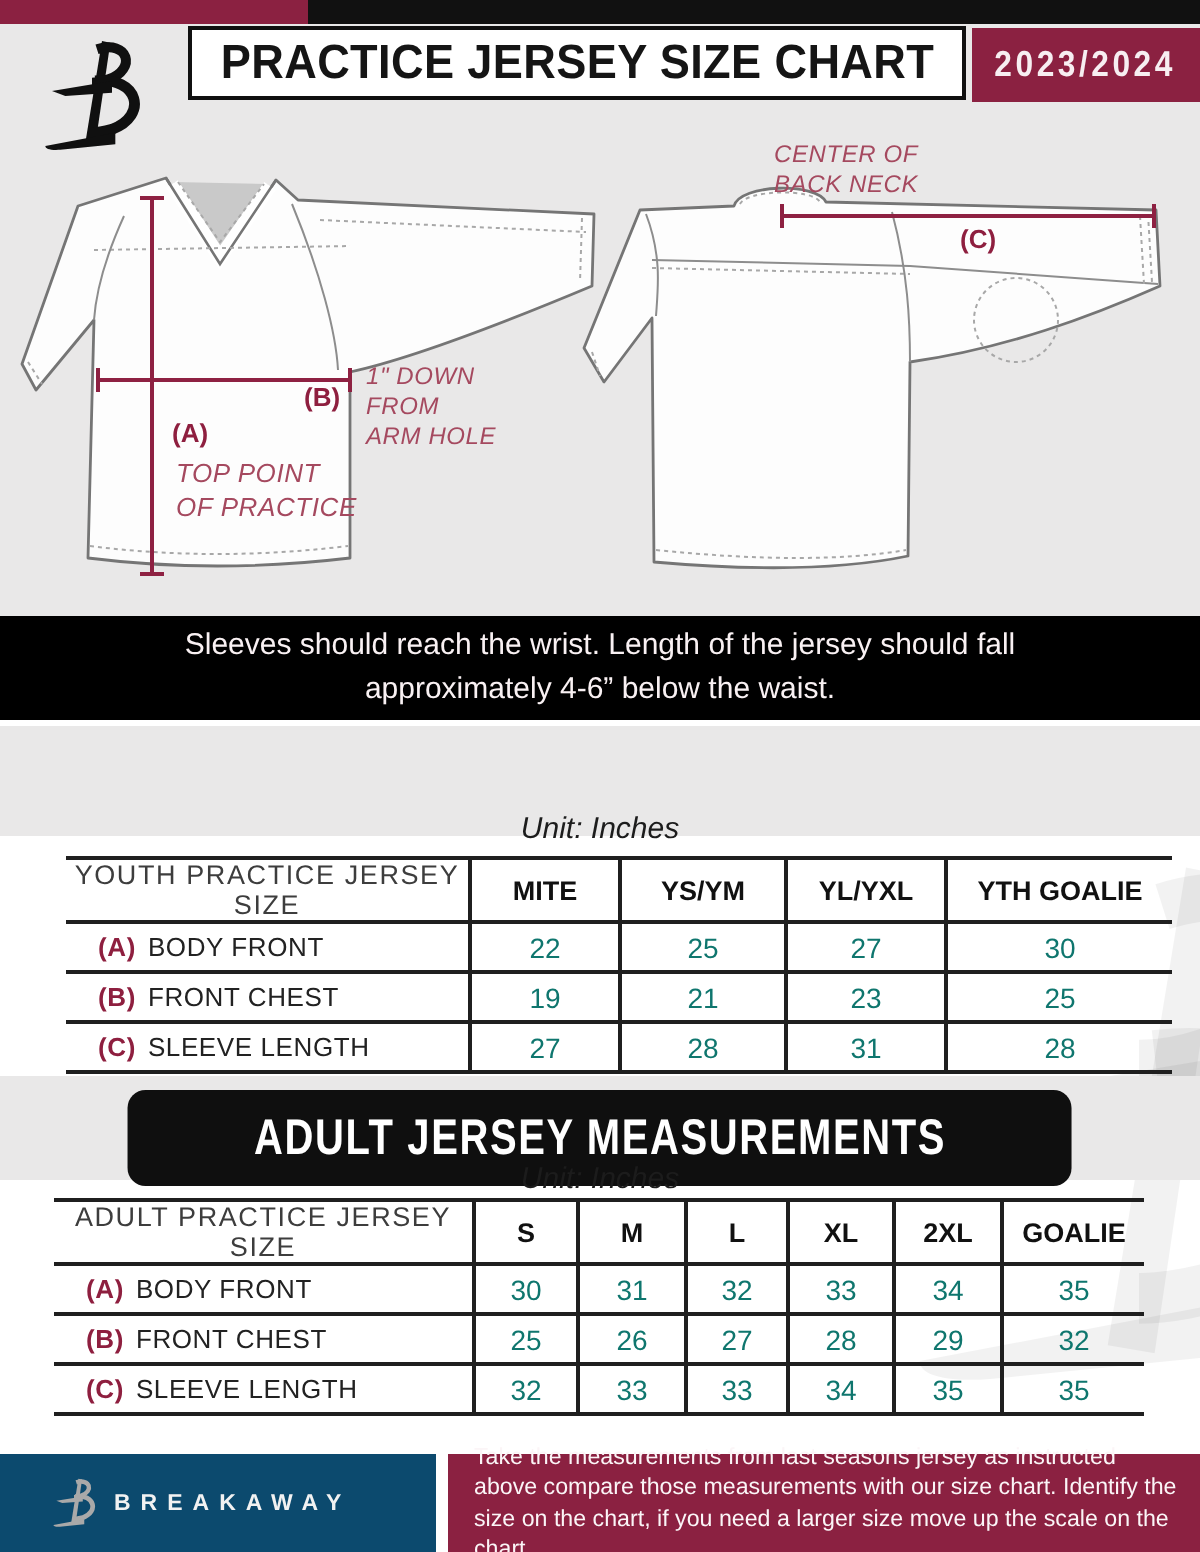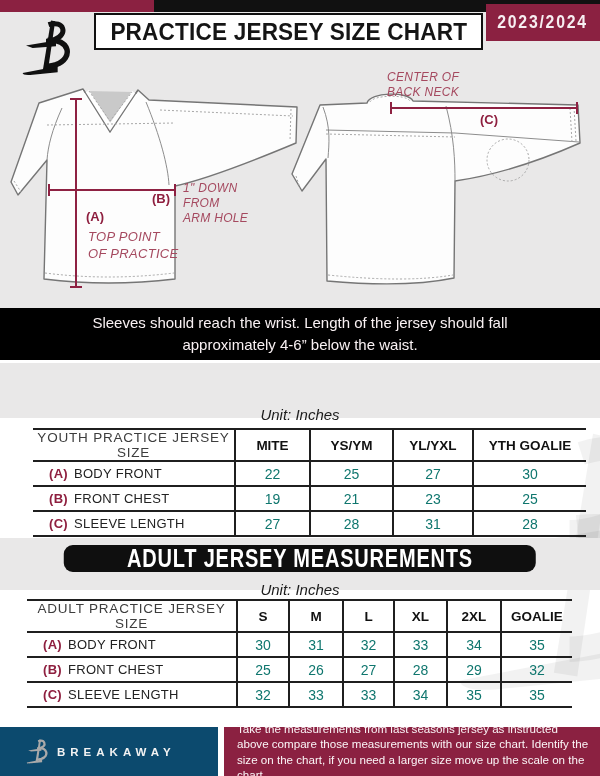--- a/index.html
+++ b/index.html
@@ -12,21 +12,21 @@
   .strip-black  { position:absolute; left:154px; top:0; width:446px; height:12px; background:#111111; }
 
   
   .gray-top { position:absolute; left:0; top:12px; width:600px; height:296px; background:#e9e8e8; }
 
   .logo-header { position:absolute; left:20px; top:18px; width:52px; height:60px; color:#101010; }
   .title-box { position:absolute; left:94px; top:13px; width:389px; height:37px; background:#ffffff;
                border:2px solid #101010; display:flex; align-items:center; justify-content:center; }
   .title-box span { font-size:24px; font-weight:bold; color:#151515; letter-spacing:0.2px;
                     display:inline-block; transform:scaleX(0.94); white-space:nowrap; }
-  .season-box { position:absolute; left:486px; top:4px; width:114px; height:37px; background:#8b2141;
+  .season-box { position:absolute; left:486px; top:14px; width:114px; height:37px; background:#8b2141;
                 display:flex; align-items:center; justify-content:center; }
   .season-box span { color:#f7eef1; font-size:18px; font-weight:bold; letter-spacing:2px;
                      display:inline-block; transform:scaleX(0.88); white-space:nowrap; }
 
   .jersey-svg { position:absolute; }
   .jersey-outline { fill:#fdfdfd; stroke:#757575; stroke-width:1.4; stroke-linejoin:round; }
   .seam  { fill:none; stroke:#a8a8a8; stroke-width:1; stroke-dasharray:2,2; }
   .seam-solid { fill:none; stroke:#8d8d8d; stroke-width:1; }
   .neck-fill { fill:#c9c9c9; stroke:none; }
   .collar-band { fill:none; stroke:#ffffff; stroke-width:7; }
@@ -51,21 +51,21 @@
 
   
   .band1 { position:absolute; left:0; top:363px; width:600px; height:55px; background:#e9e8e8; }
   .band2 { position:absolute; left:0; top:538px; width:600px; height:52px; background:#e9e8e8; }
 
   .pill { position:absolute; left:50%; transform:translateX(-50%); background:#0f0f0f; border-radius:9px;
           display:flex; align-items:center; justify-content:center; padding:0 20px; }
   .pill span { color:#ffffff; font-size:25px; font-weight:bold; letter-spacing:1px;
                display:inline-block; transform:scaleX(0.8); white-space:nowrap; }
   .pill-youth { top:370px; height:37px; }
-  .pill-adult { top:545px; height:27px;justify-content:flex-end; }
+  .pill-adult { top:545px; height:48px;justify-content:flex-end; }
 
   .unit { position:absolute; left:0; width:600px; text-align:center; font-style:italic;
           font-size:15px; color:#1c1c1c; }
   .unit-youth { top:406px; }
   .unit-adult { top:581px; }
 
   
   table.size-table { position:absolute; border-collapse:collapse; table-layout:fixed; background:transparent; }
   .size-table td, .size-table th { border:2px solid #1f1f1f; padding:0; text-align:center; vertical-align:middle; }
   .size-table td:first-child, .size-table th:first-child { border-left:none; }

